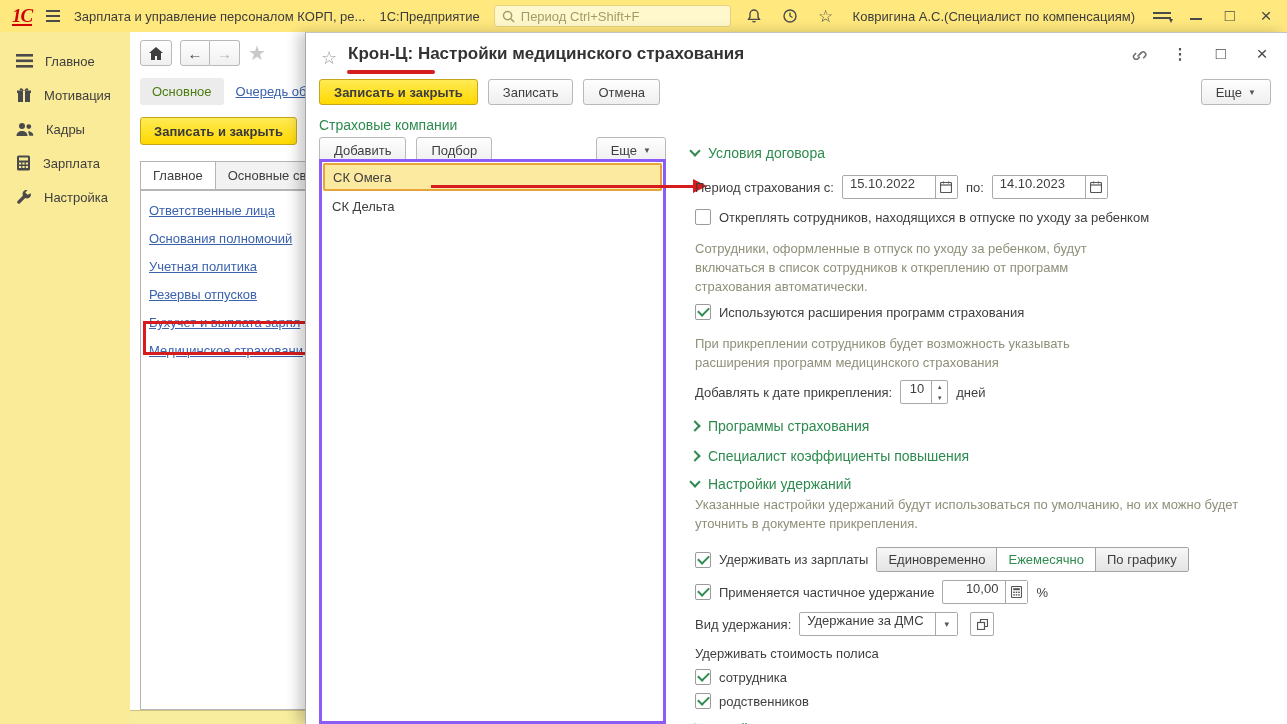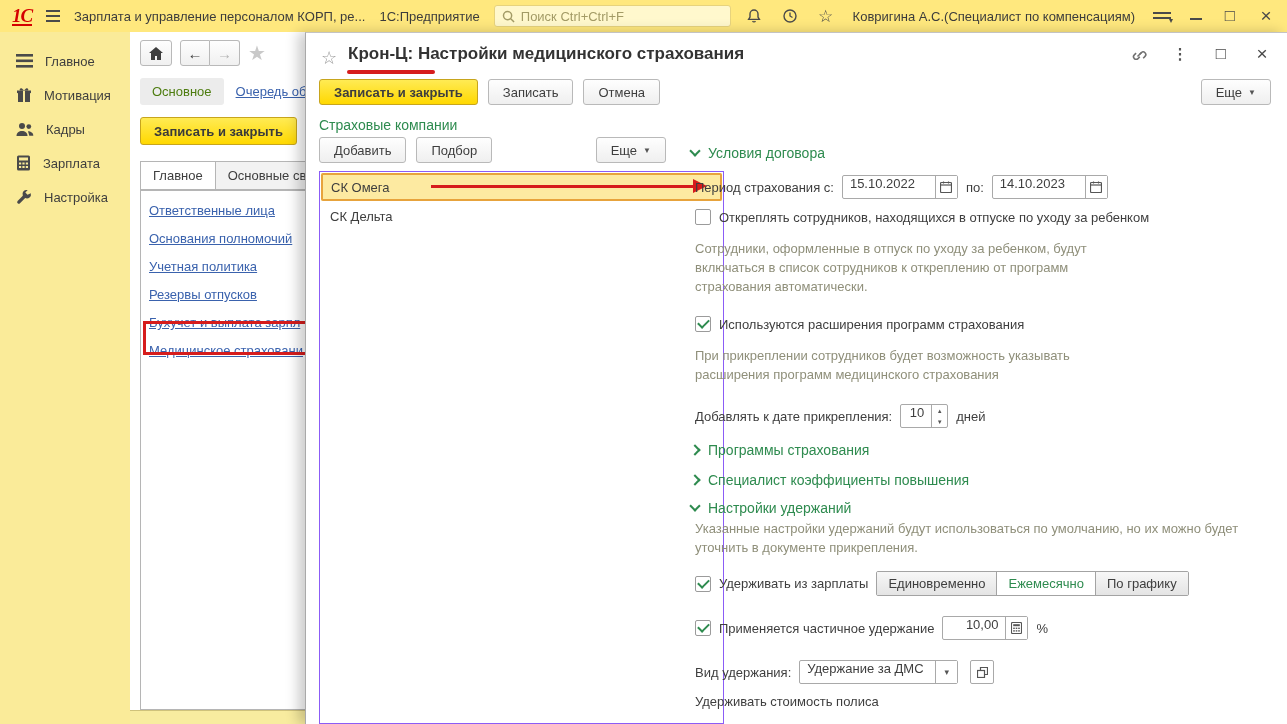--- a/index.html
+++ b/index.html
@@ -72,21 +72,21 @@
   .btn{height:26px;border:1px solid #b9b9b9;border-radius:3px;background:linear-gradient(#fefefe,#efefef);
     color:#3e3e3e;display:inline-flex;align-items:center;justify-content:center;padding:0 14px;cursor:pointer;white-space:nowrap}
   .btn-yellow{background:linear-gradient(#ffeb54,#ffd800);border-color:#c7a51d;font-weight:bold}
   .btn .dd{font-size:8px;margin-left:6px;color:#555}
   .dlg-more{position:absolute;right:16px;top:46px}
 
   
   .comp-header{position:absolute;left:13px;top:84px;color:#2e8b4f;font-size:14px}
   .comp-bar{position:absolute;left:13px;top:104px;width:347px;display:flex;gap:10px}
   .comp-bar .more{position:absolute;right:0;top:0}
-  .comp-list{position:absolute;left:13px;top:138px;width:405px;bottom:0;border:1px solid #8b5cf6;background:#fff}
+  .comp-list{position:absolute;left:13px;top:126px;width:347px;bottom:0;border:3px solid #8b5cf6;background:#fff}
   .comp-row{height:28px;display:flex;align-items:center;padding-left:10px;color:#3e3e3e;cursor:pointer}
   .comp-row.sel{background:#fdeaa1;box-shadow:inset 0 0 0 2px #e7a33c;border-radius:2px;margin:1px}
 
   
   .red-arrow{position:absolute;left:125px;top:152px;width:262px;height:3px;background:#d61c1c;pointer-events:none}
   .red-arrow::after{content:"";position:absolute;right:-14px;top:-6px;border-left:14px solid #d61c1c;
     border-top:7px solid transparent;border-bottom:7px solid transparent}
 
   
   .right-col{position:absolute;left:385px;top:112px;width:585px}
@@ -108,37 +108,37 @@
   .spin i{flex:1;display:flex;align-items:center;justify-content:center;font-style:normal;font-size:6px;color:#555;line-height:6px}
   .num{justify-content:flex-end;text-align:right}
   .toggle{display:inline-flex;border:1px solid #a3a3a3;border-radius:2px;overflow:hidden}
   .toggle .seg{padding:4px 11px;background:linear-gradient(#f7f7f7,#e4e4e4);border-right:1px solid #a3a3a3;color:#3e3e3e;cursor:pointer;white-space:nowrap}
   .toggle .seg:last-child{border-right:none}
   .toggle .seg.sel{background:#fff;color:#2e8b4f}
   .openbtn{width:24px;height:24px;border:1px solid #a9a9a9;border-radius:2px;margin-left:4px;background:#fff;
     display:inline-flex;align-items:center;justify-content:center;cursor:pointer}
   .dd7::before{content:"\25BE";font-size:9px;color:#555}
 
-  .mt6{margin-top:14px}.mt8{margin-top:20px}.mt10{margin-top:10px}.mt12{margin-top:12px}.mt14{margin-top:14px}
+  .mt6{margin-top:14px}.mt8{margin-top:8px}.mt10{margin-top:10px}.mt12{margin-top:12px}.mt14{margin-top:14px}
   .ind{margin-left:4px}
 </style>
 </head>
 <body>
 
 <div class="titlebar">
   <span class="logo">1С</span>
   <span class="burger"></span>
   <span class="tb-title">Зарплата и управление персоналом КОРП, ре...</span>
   <span class="tb-title">1С:Предприятие</span>
   <div class="tb-search">
     <svg width="13" height="13" viewBox="0 0 14 14">
         <circle cx="6" cy="6" r="4.4" fill="none" stroke="#a39b66" stroke-width="1.6"></circle>
         <line x1="9.4" y1="9.4" x2="13" y2="13" stroke="#a39b66" stroke-width="1.6"></line>
       </svg>
-    <span>Поиск Ctrl+Ctrl+F</span>
+    <span>Период Ctrl+Shift+F</span>
   </div>
   <div class="tb-right">
     <span class="tb-ic">
       <svg width="16" height="16" viewBox="0 0 16 16">
           <path d="M8 2a4 4 0 0 0-4 4v3l-1.4 2.4h10.8L12 9V6a4 4 0 0 0-4-4z" fill="none" stroke="#4a4a4a" stroke-width="1.4"></path>
           <path d="M6.6 13a1.5 1.5 0 0 0 2.8 0" fill="none" stroke="#4a4a4a" stroke-width="1.3"></path>
         </svg>
     </span>
     <span class="tb-ic">
       <svg width="16" height="16" viewBox="0 0 16 16">

